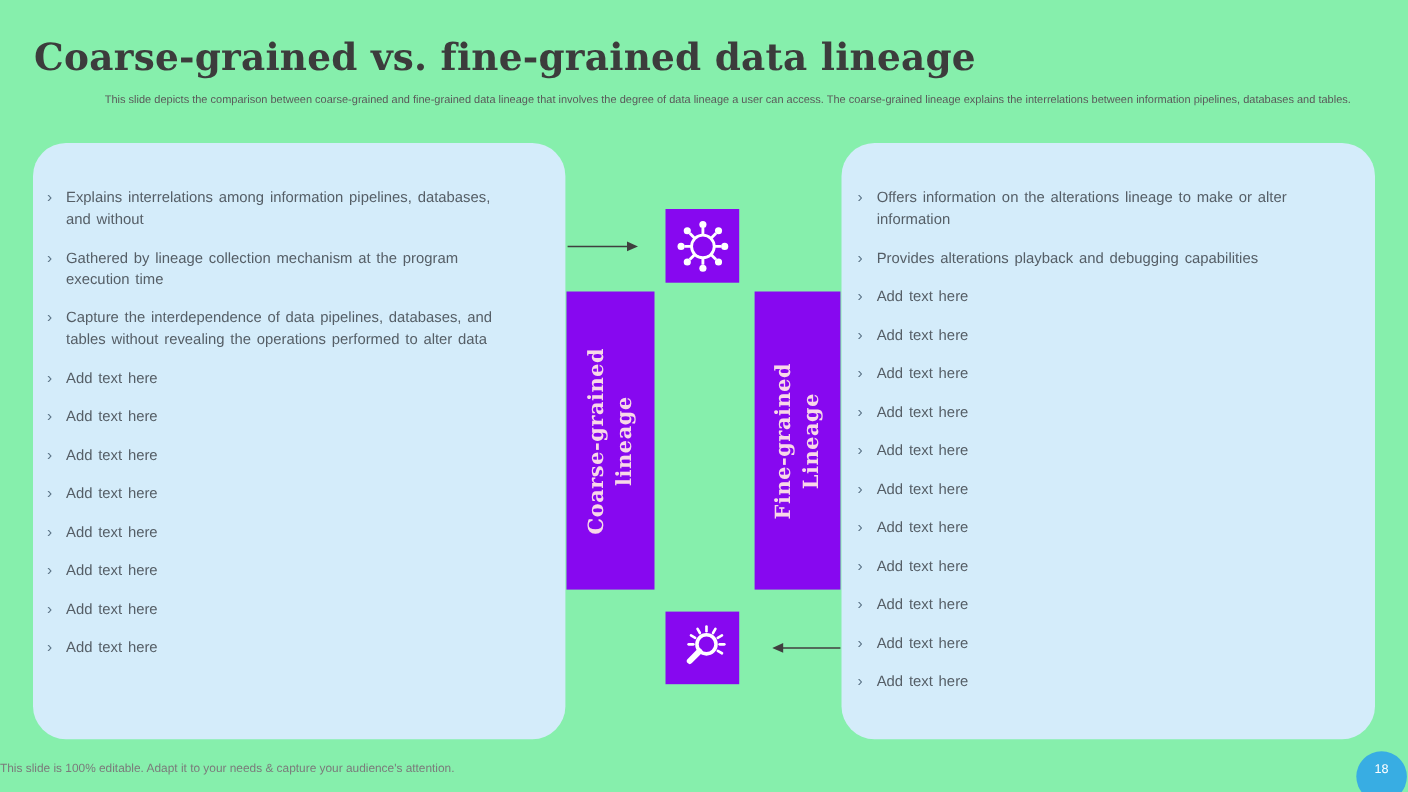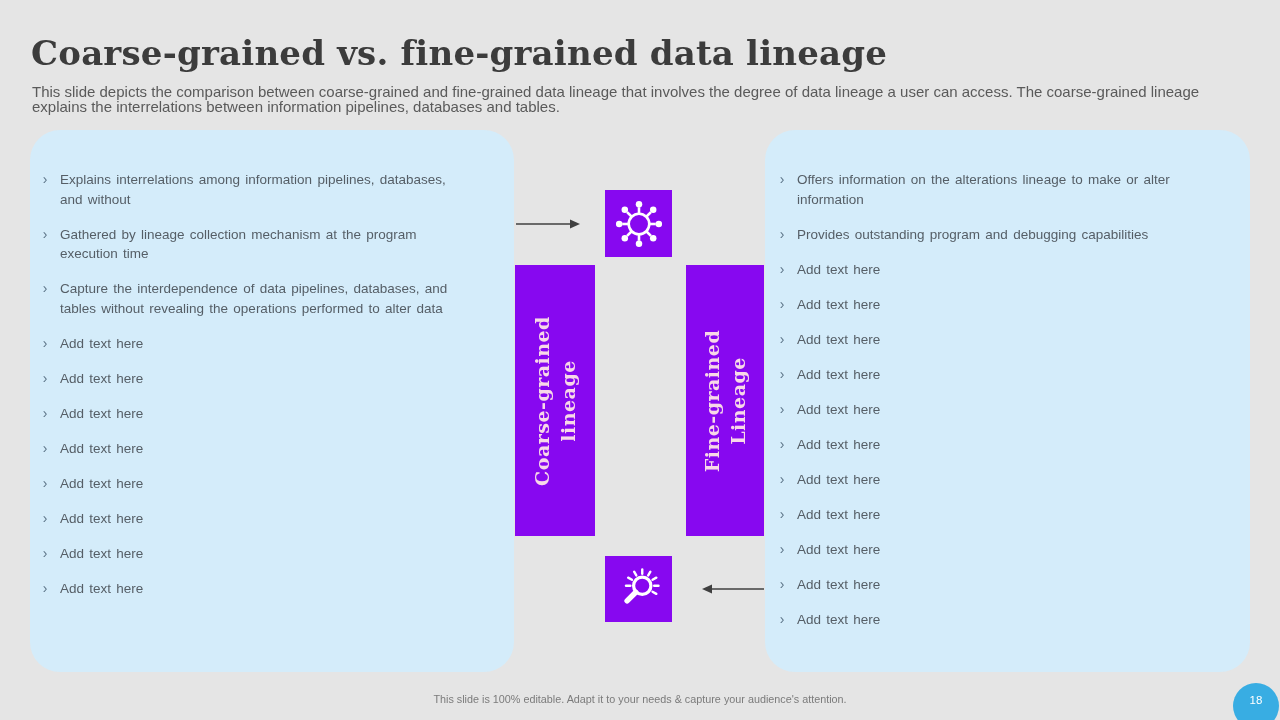--- a/index.html
+++ b/index.html
@@ -3,44 +3,45 @@
 <meta charset="utf-8">
 <style>
   * { margin: 0; padding: 0; box-sizing: border-box; }
   html, body { background: #ffffff; }
   body { font-family: "Liberation Sans", sans-serif; }
 
   .slide {
     position: relative;
     width: 1280px;
     height: 720px;
-    background: #e5e5e5;
+    background: #86efac;
     overflow: hidden;
   }
 
   .title {
     position: absolute;
     left: 31px;
     top: 33px;
     font-family: "DejaVu Serif", "Liberation Serif", serif;
     font-size: 34px;
     font-weight: 600;
     color: #3c3c3c;
     letter-spacing: 0.2px;
     white-space: nowrap;
   }
 
   .subtitle {
     position: absolute;
     left: 32px;
     top: 85px;
     width: 1196px;
-    font-size: 15px;
+    font-size: 10px;
     line-height: 14.5px;
     color: #5a5a5a;
+    text-align: right;
   }
 
   .panel {
     position: absolute;
     top: 130px;
     height: 542px;
     background: #d4ecfa;
     border-radius: 30px;
   }
   .panel.left  { left: 30px;  width: 484px; padding: 40px 44px 0 8px; }
@@ -106,21 +107,21 @@
 
   .arrow { position: absolute; }
   .arrow.top-arrow    { left: 515px; top: 218px; }
   .arrow.bottom-arrow { left: 702px; top: 583px; }
 
   .footer {
     position: absolute;
     left: 0;
     top: 693px;
     width: 100%;
-    text-align: center;
+    text-align: left;
     font-size: 10.8px;
     color: #7b7b7b;
   }
 
   .page-badge {
     position: absolute;
     left: 1233px;
     top: 683px;
     width: 46px;
     height: 46px;
@@ -205,21 +206,21 @@
   <div class="panel right">
     <div>
 
         <div class="bullet">
           <span class="marker">›</span>
           <span class="btext">Offers information on the alterations lineage to make or alter information</span>
         </div>
 
         <div class="bullet">
           <span class="marker">›</span>
-          <span class="btext">Provides outstanding program and debugging capabilities</span>
+          <span class="btext">Provides alterations playback and debugging capabilities</span>
         </div>
 
         <div class="bullet">
           <span class="marker">›</span>
           <span class="btext">Add text here</span>
         </div>
 
         <div class="bullet">
           <span class="marker">›</span>
           <span class="btext">Add text here</span>

